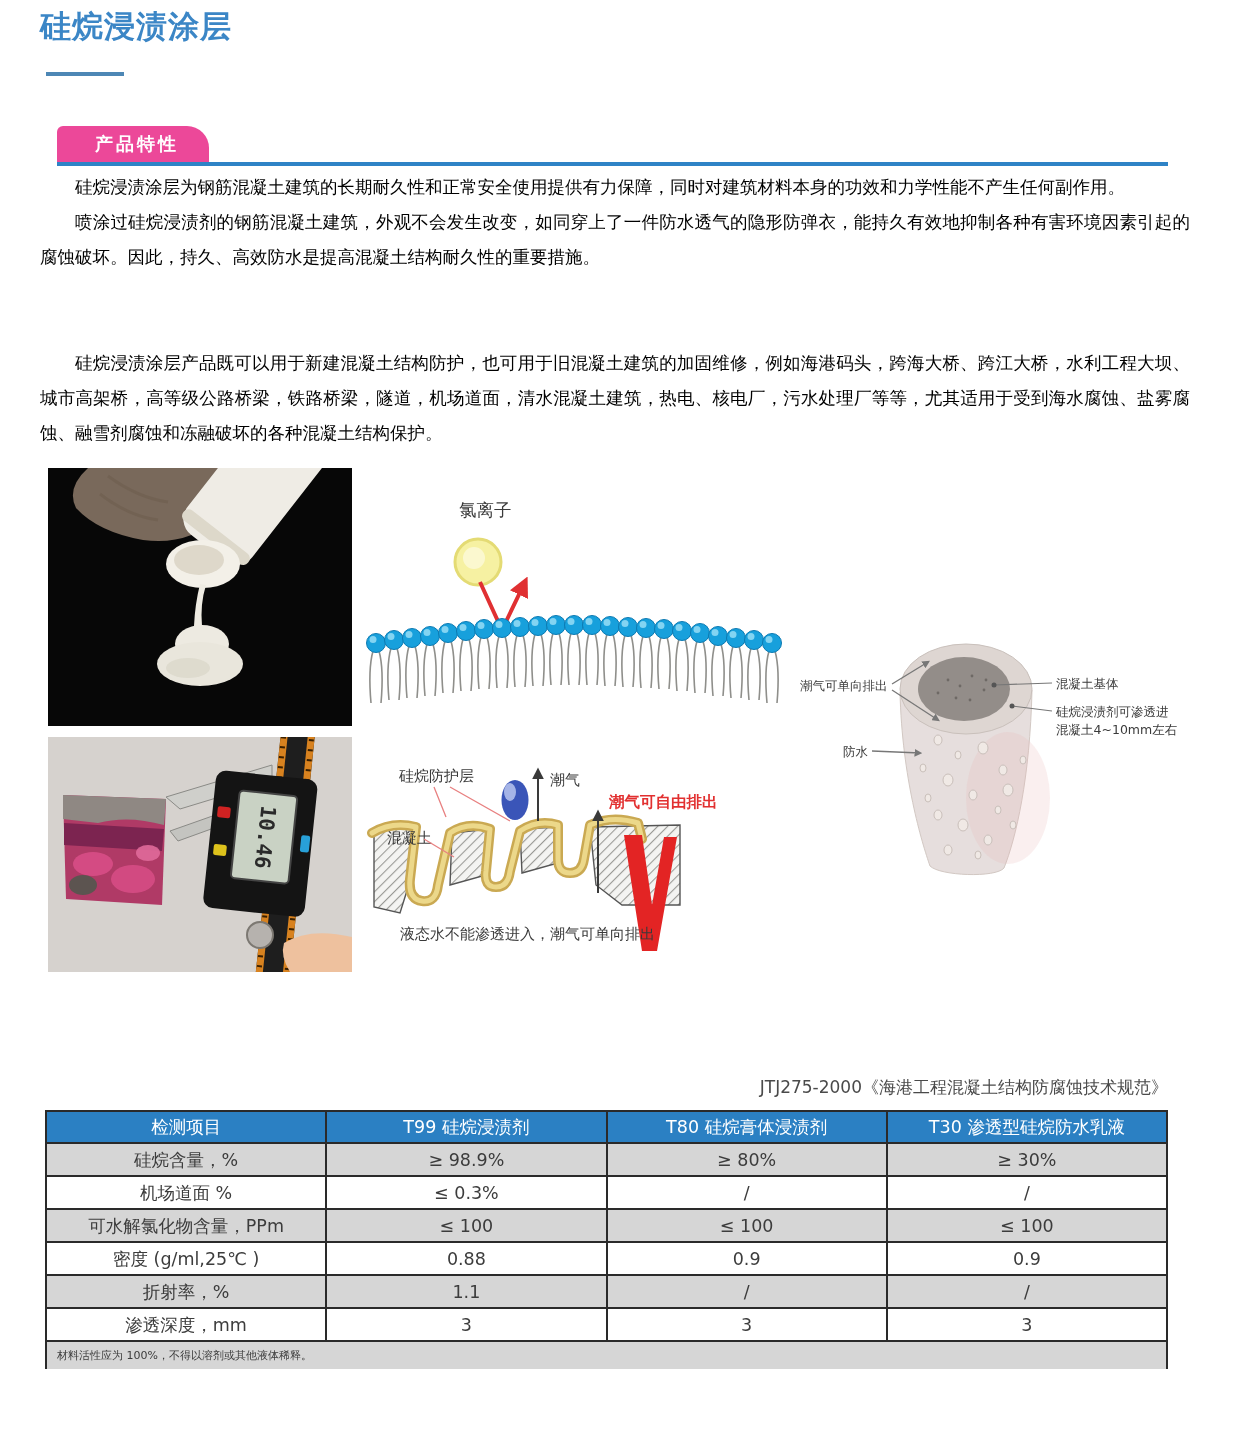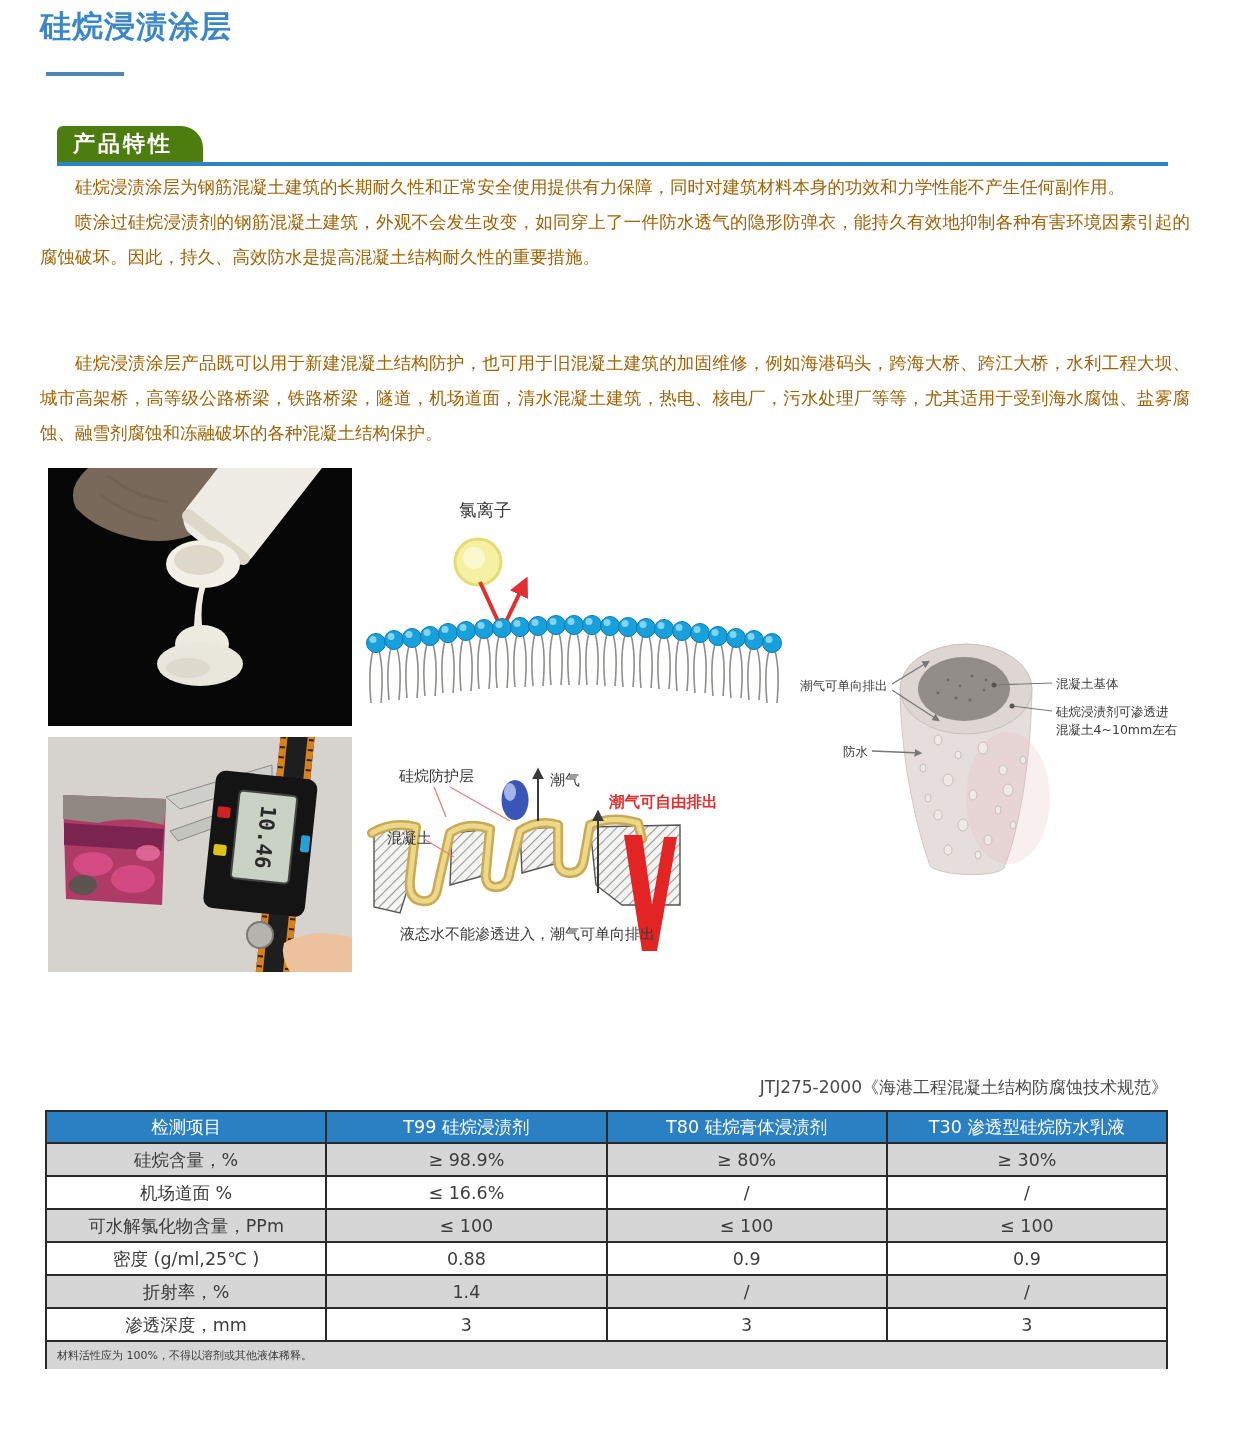--- a/index.html
+++ b/index.html
@@ -3,28 +3,28 @@
 <meta charset="utf-8">
 <style>
   html,body{margin:0;padding:0;background:#ffffff;}
   body{font-family:"DejaVu Sans","Liberation Sans",sans-serif;}
   .page{position:relative;width:1235px;height:1369px;background:#fff;overflow:hidden;}
 
   .doc-title{position:absolute;left:40px;top:6px;font-size:31px;font-weight:bold;color:#3b86c6;letter-spacing:1px;}
   .title-dash{position:absolute;left:46px;top:72px;width:78px;height:4px;background:#4d87b5;}
 
   .section-header{position:absolute;left:57px;width:1111px;}
-  .section-header .tab{display:inline-block;background:#4d7c0f;color:#fff;font-size:22px;font-weight:bold;
-     padding:4px 30px 5px 16px;border-radius:6px 22px 0 0;letter-spacing:3px;line-height:27px;}
+  .section-header .tab{display:inline-block;background:#ec4899;color:#fff;font-size:18px;font-weight:bold;
+     padding:4px 30px 5px 38px;border-radius:6px 22px 0 0;letter-spacing:3px;line-height:27px;}
   .section-header .sec-line{height:4px;background:#2e83c6;width:100%;}
   .sec-feat{top:126px;}
   .sec-scope{top:307px;}
   .sec-perf{top:1022px;}
 
-  .para-block{position:absolute;left:40px;width:1150px;font-size:17.5px;line-height:35px;color:#a16207;text-align:justify;}
+  .para-block{position:absolute;left:40px;width:1150px;font-size:17.5px;line-height:35px;color:#000000;text-align:justify;}
   .para-block p{margin:0;text-indent:2em;}
   .pb-feat{top:170px;}
   .pb-scope{top:346px;}
 
   .figures{position:absolute;left:0;top:460px;width:1235px;height:560px;}
   .fig{position:absolute;}
   .fig-bottle{left:48px;top:8px;}
   .fig-caliper{left:48px;top:277px;}
   .fig-chloride{left:362px;top:18px;}
   .fig-barrier{left:362px;top:295px;}
@@ -258,39 +258,39 @@
     </thead>
     <tbody>
       <tr class="gray">
         <td>硅烷含量，%</td>
         <td>≥ 98.9%</td>
         <td>≥ 80%</td>
         <td>≥ 30%</td>
       </tr>
       <tr>
         <td>机场道面 %</td>
-        <td>≤ 16.6%</td>
+        <td>≤ 0.3%</td>
         <td>/</td>
         <td>/</td>
       </tr>
       <tr class="gray">
         <td>可水解氯化物含量，PPm</td>
         <td>≤ 100</td>
         <td>≤ 100</td>
         <td>≤ 100</td>
       </tr>
       <tr>
         <td>密度 (g/ml,25℃ )</td>
         <td>0.88</td>
         <td>0.9</td>
         <td>0.9</td>
       </tr>
       <tr class="gray">
         <td>折射率，%</td>
-        <td>1.4</td>
+        <td>1.1</td>
         <td>/</td>
         <td>/</td>
       </tr>
       <tr>
         <td>渗透深度，mm</td>
         <td>3</td>
         <td>3</td>
         <td>3</td>
       </tr>
       <tr>

